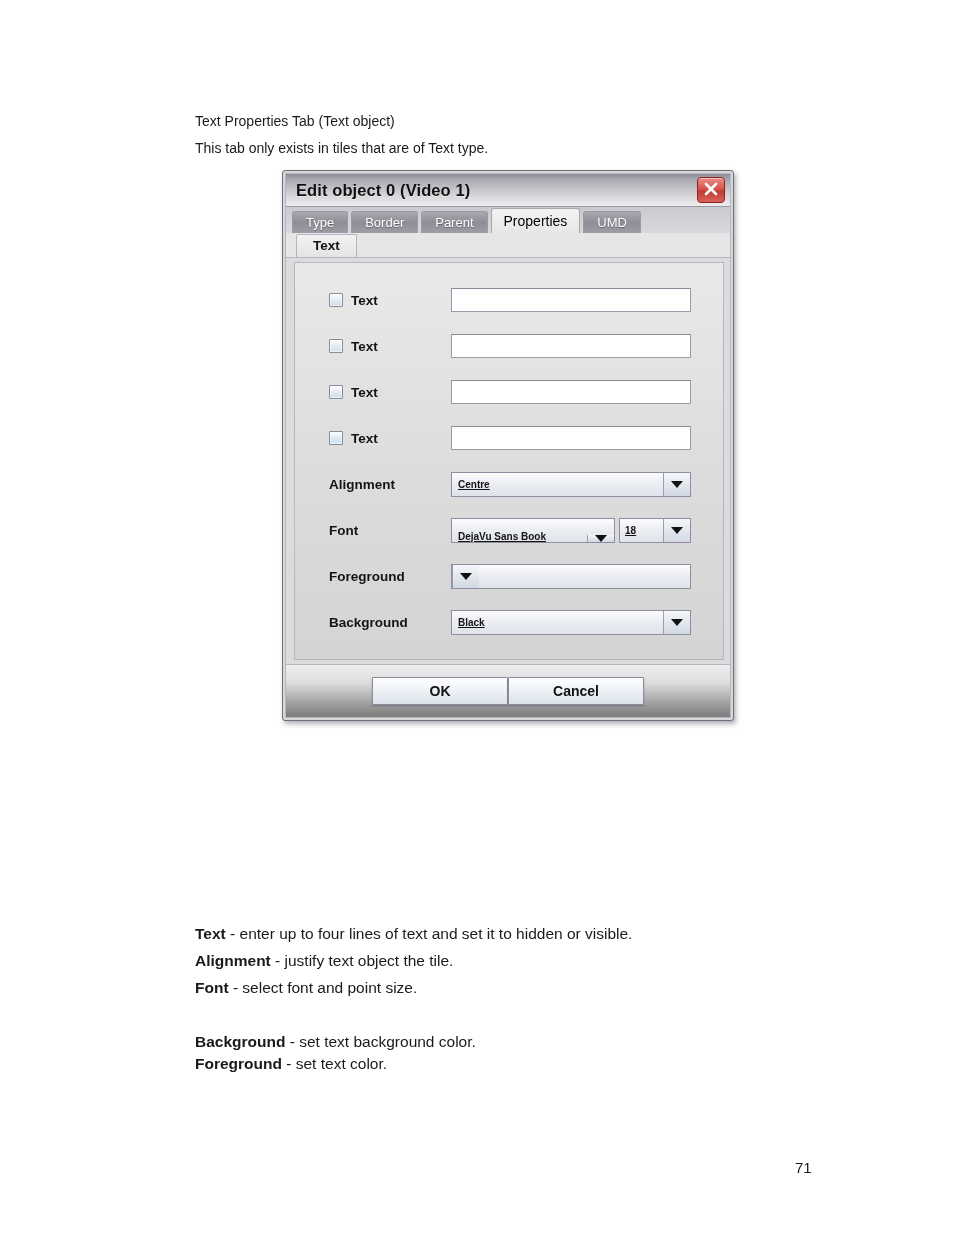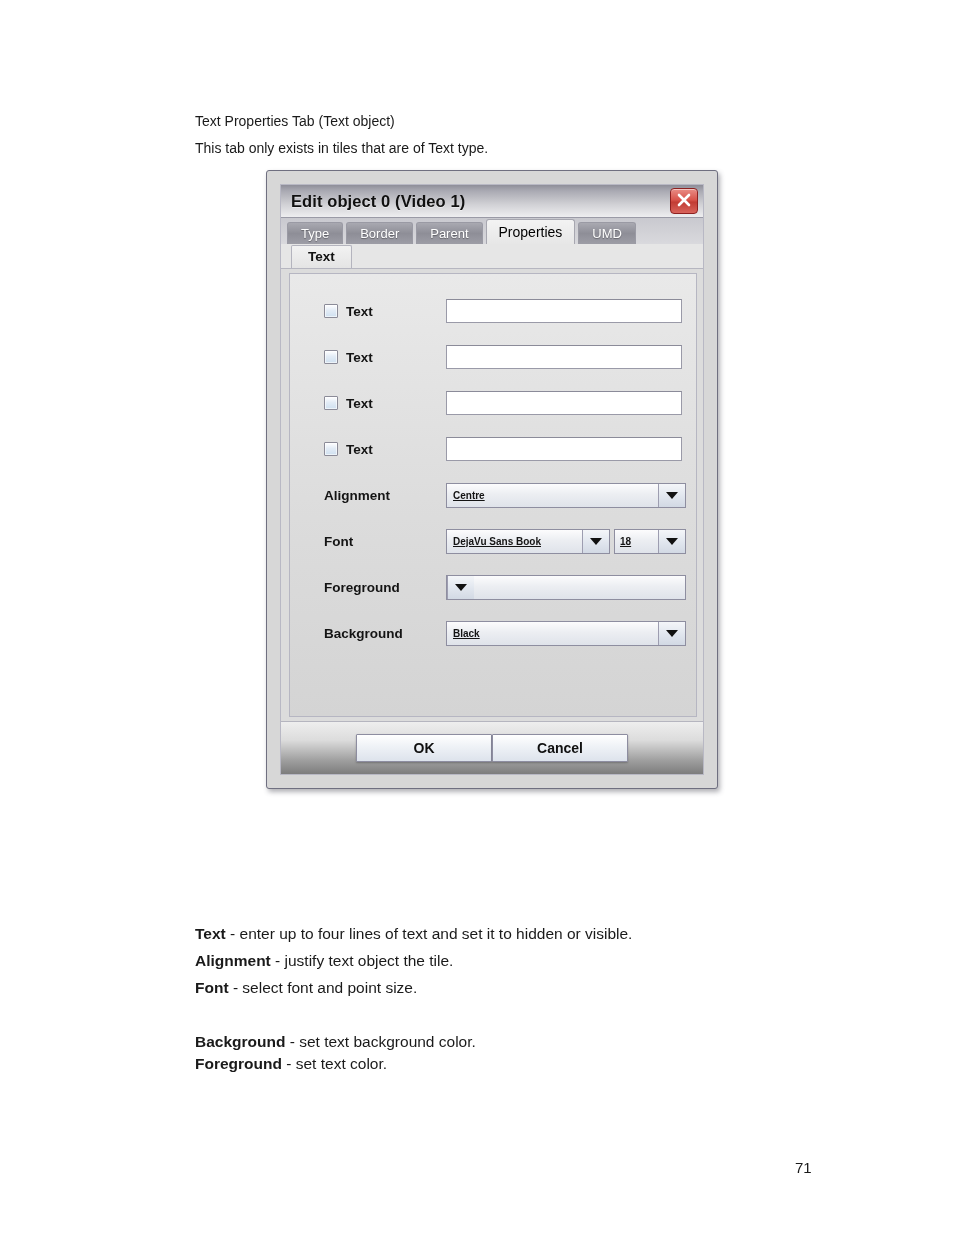--- a/index.html
+++ b/index.html
@@ -47,30 +47,30 @@
     position: absolute;
     left: 795px;
     top: 1159px;
     font-size: 15px;
     color: #1a1a1a;
   }
 
   
   .dialog {
     position: absolute;
-    left: 266px;
+    left: 282px;
     top: 170px;
     width: 452px;
-    height: 619px;
+    height: 551px;
     box-sizing: border-box;
     border: 1px solid #6f6f80;
     border-radius: 3px;
     background: #d7d7d7;
     box-shadow: 2px 3px 5px rgba(80,80,90,0.45);
-    padding: 13px;
+    padding: 2px;
   }
   .dialog-inner {
     width: 100%;
     height: 100%;
     box-sizing: border-box;
     border: 1px solid #b8b8c4;
     background: #dedede;
     display: flex;
     flex-direction: column;
     position: relative;
@@ -267,21 +267,21 @@
     background: linear-gradient(to bottom, #f4f6f9 0%, #e2e7ef 50%, #d2d9e4 100%);
     cursor: pointer;
   }
   .arrow-tri {
     width: 0; height: 0;
     border-left: 6px solid transparent;
     border-right: 6px solid transparent;
     border-top: 7px solid #111111;
   }
   .combo-wide { width: 240px; flex: 0 0 240px; }
-  .combo-font { width: 164px; flex: 0 0 164px; }
+  .combo-font { width: 164px; flex: 0 0 164px; align-items: flex-end; }
   .combo-size { width: 72px; flex: 0 0 72px; margin-left: 4px; gap: 20px; }
   .combo-size .combo-value { padding-left: 5px; }
 
   
   .buttonbar {
     flex: 0 0 52px;
     height: 52px;
     display: flex;
     align-items: center;
     justify-content: center;

